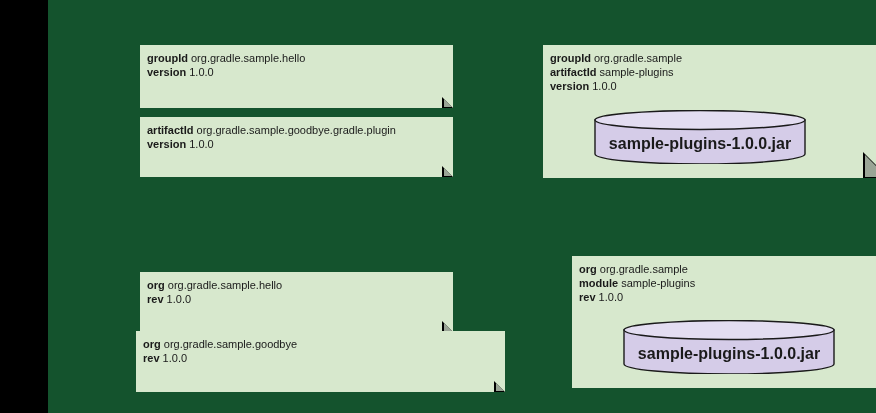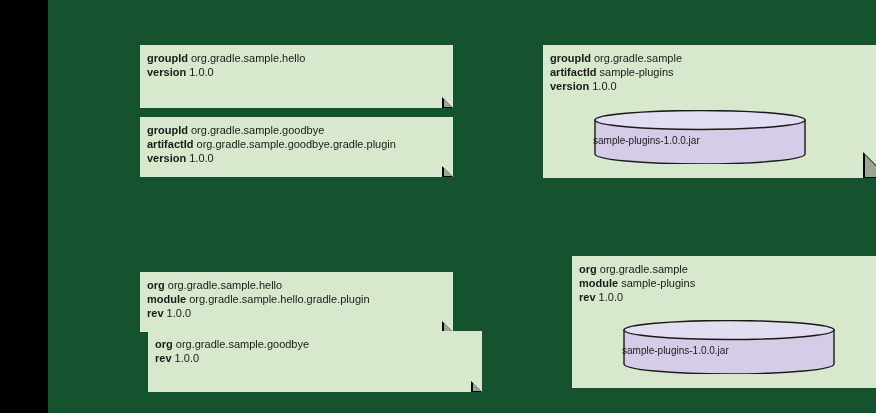--- a/index.html
+++ b/index.html
@@ -98,24 +98,25 @@
 
   
   .cylinder {
     position: absolute;
   }
   .cyl-svg { display: block; }
   .cyl-label {
     position: absolute;
     left: 0;
     width: 100%;
-    text-align: left;
-    font-size: 10px;
+    text-align: center;
+    font-size: 16px;
     color: #1a1a1a;
     white-space: nowrap;
+    font-weight: bold;
   }
 </style>
 </head>
 <body>
 
 <div class="canvas">
 
   <div class="note" style="left:92px; top:45px; width:313px; height:63px;">
     <div class="note-text">
       <span class="note-line">
@@ -125,24 +126,20 @@
       <span class="note-line">
         <span class="k">version</span>
         <span class="v">1.0.0</span>
       </span>
     </div>
     <span class="fold-small"></span>
   </div>
 
   <div class="note" style="left:92px; top:117px; width:313px; height:60px;">
     <div class="note-text">
-      <span class="note-line">
-        <span class="k">groupId</span>
-        <span class="v">org.gradle.sample.goodbye</span>
-      </span>
       <span class="note-line">
         <span class="k">artifactId</span>
         <span class="v">org.gradle.sample.goodbye.gradle.plugin</span>
       </span>
       <span class="note-line">
         <span class="k">version</span>
         <span class="v">1.0.0</span>
       </span>
     </div>
     <span class="fold-small"></span>
@@ -175,32 +172,28 @@
     <span class="fold-large"></span>
   </div>
 
   <div class="note" style="left:92px; top:272px; width:313px; height:60px;">
     <div class="note-text">
       <span class="note-line">
         <span class="k">org</span>
         <span class="v">org.gradle.sample.hello</span>
       </span>
       <span class="note-line">
-        <span class="k">module</span>
-        <span class="v">org.gradle.sample.hello.gradle.plugin</span>
-      </span>
-      <span class="note-line">
         <span class="k">rev</span>
         <span class="v">1.0.0</span>
       </span>
     </div>
     <span class="fold-small"></span>
   </div>
 
-  <div class="note" style="left:100px; top:331px; width:334px; height:61px;">
+  <div class="note" style="left:88px; top:331px; width:369px; height:61px;">
     <div class="note-text">
       <span class="note-line">
         <span class="k">org</span>
         <span class="v">org.gradle.sample.goodbye</span>
       </span>
       <span class="note-line">
         <span class="k">rev</span>
         <span class="v">1.0.0</span>
       </span>
     </div>

